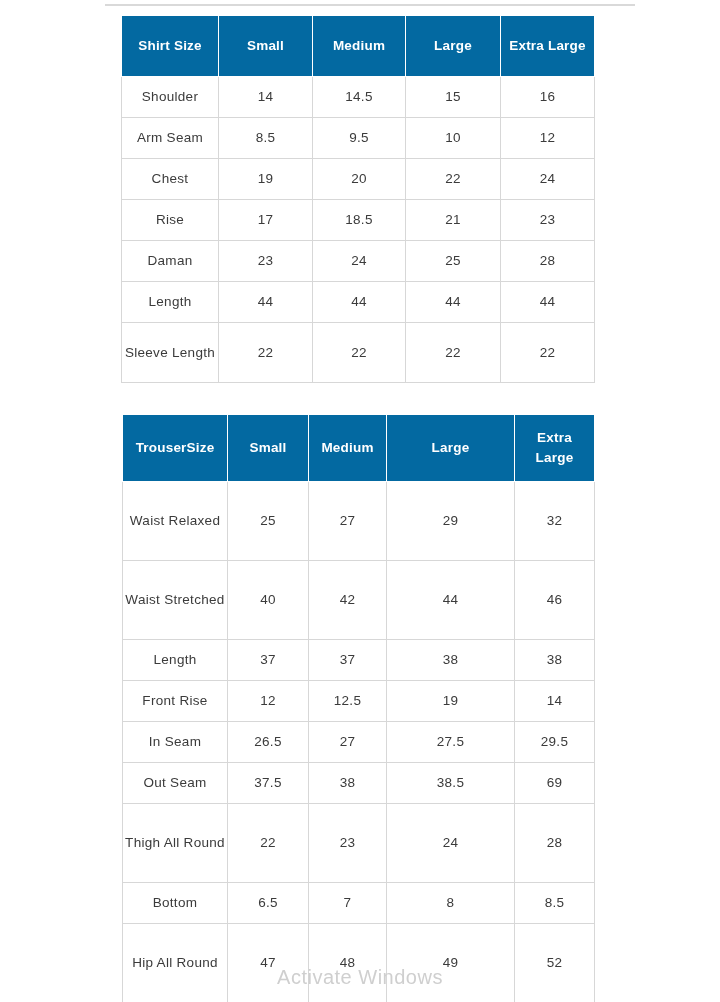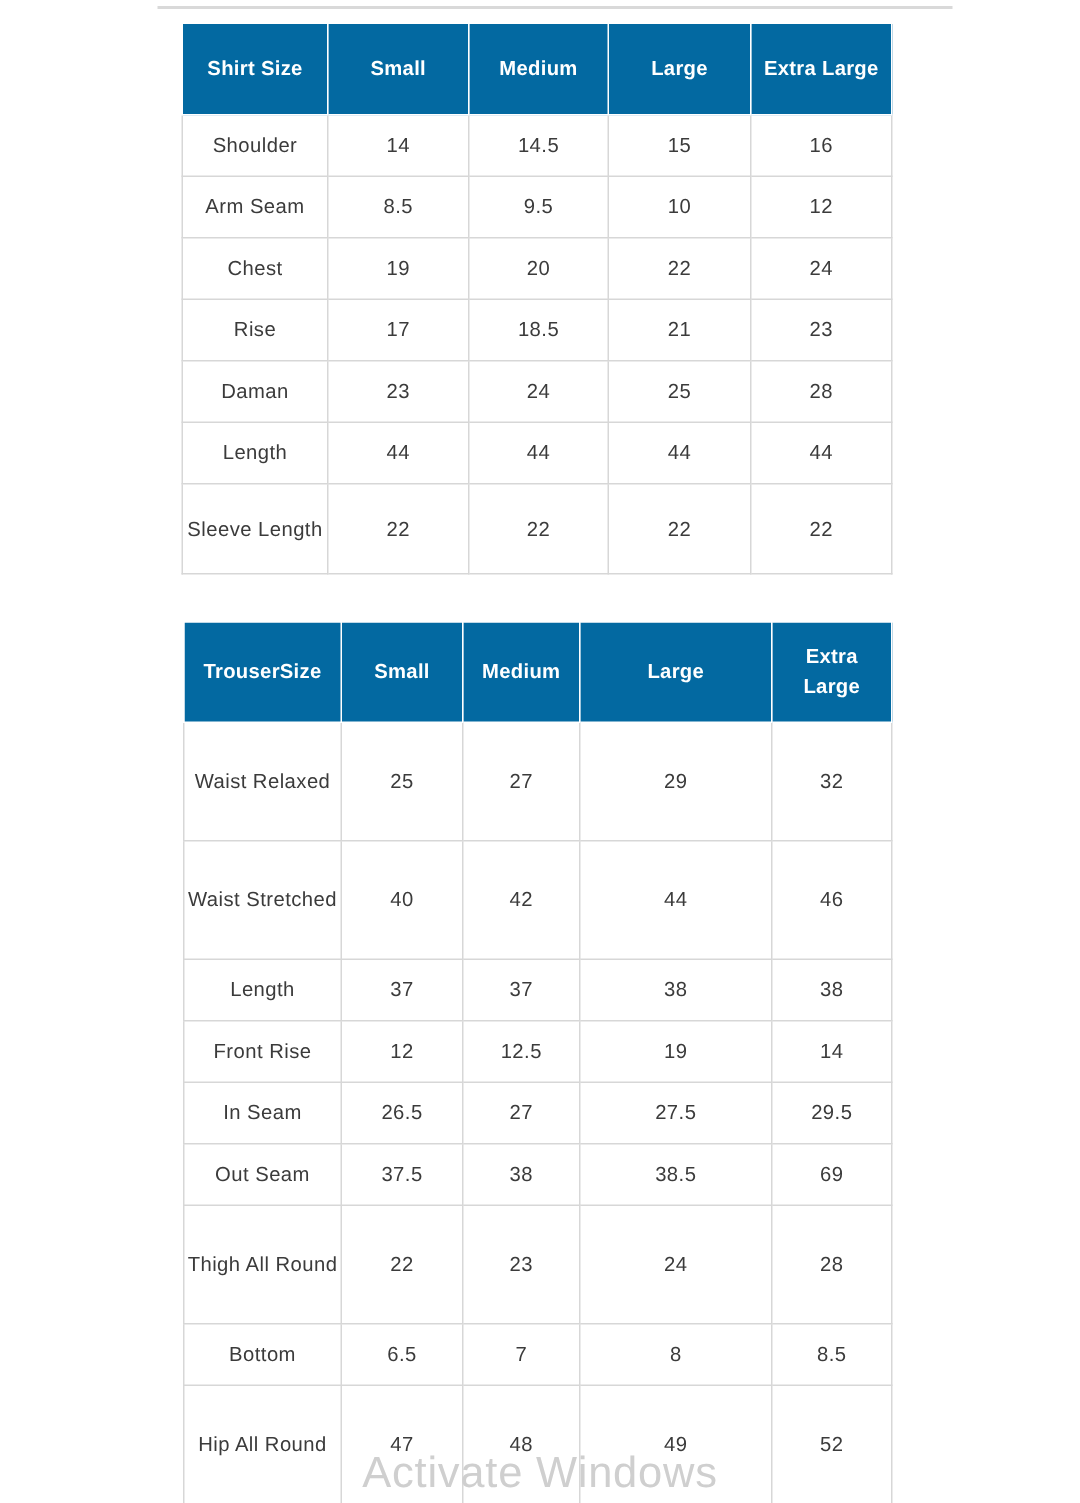--- a/index.html
+++ b/index.html
@@ -109,21 +109,21 @@
 
   
   .watermark {
     position: absolute;
     left: 0;
     top: 966px;
     width: 720px;
     text-align: center;
     color: #cfcfcf;
     font-family: "Liberation Sans", sans-serif;
-    font-size: 29px;
+    font-size: 20px;
     font-weight: 400;
     letter-spacing: 0.5px;
     white-space: nowrap;
     pointer-events: none;
   }
 </style>
 </head>
 <body>
 
 <div class="page">

